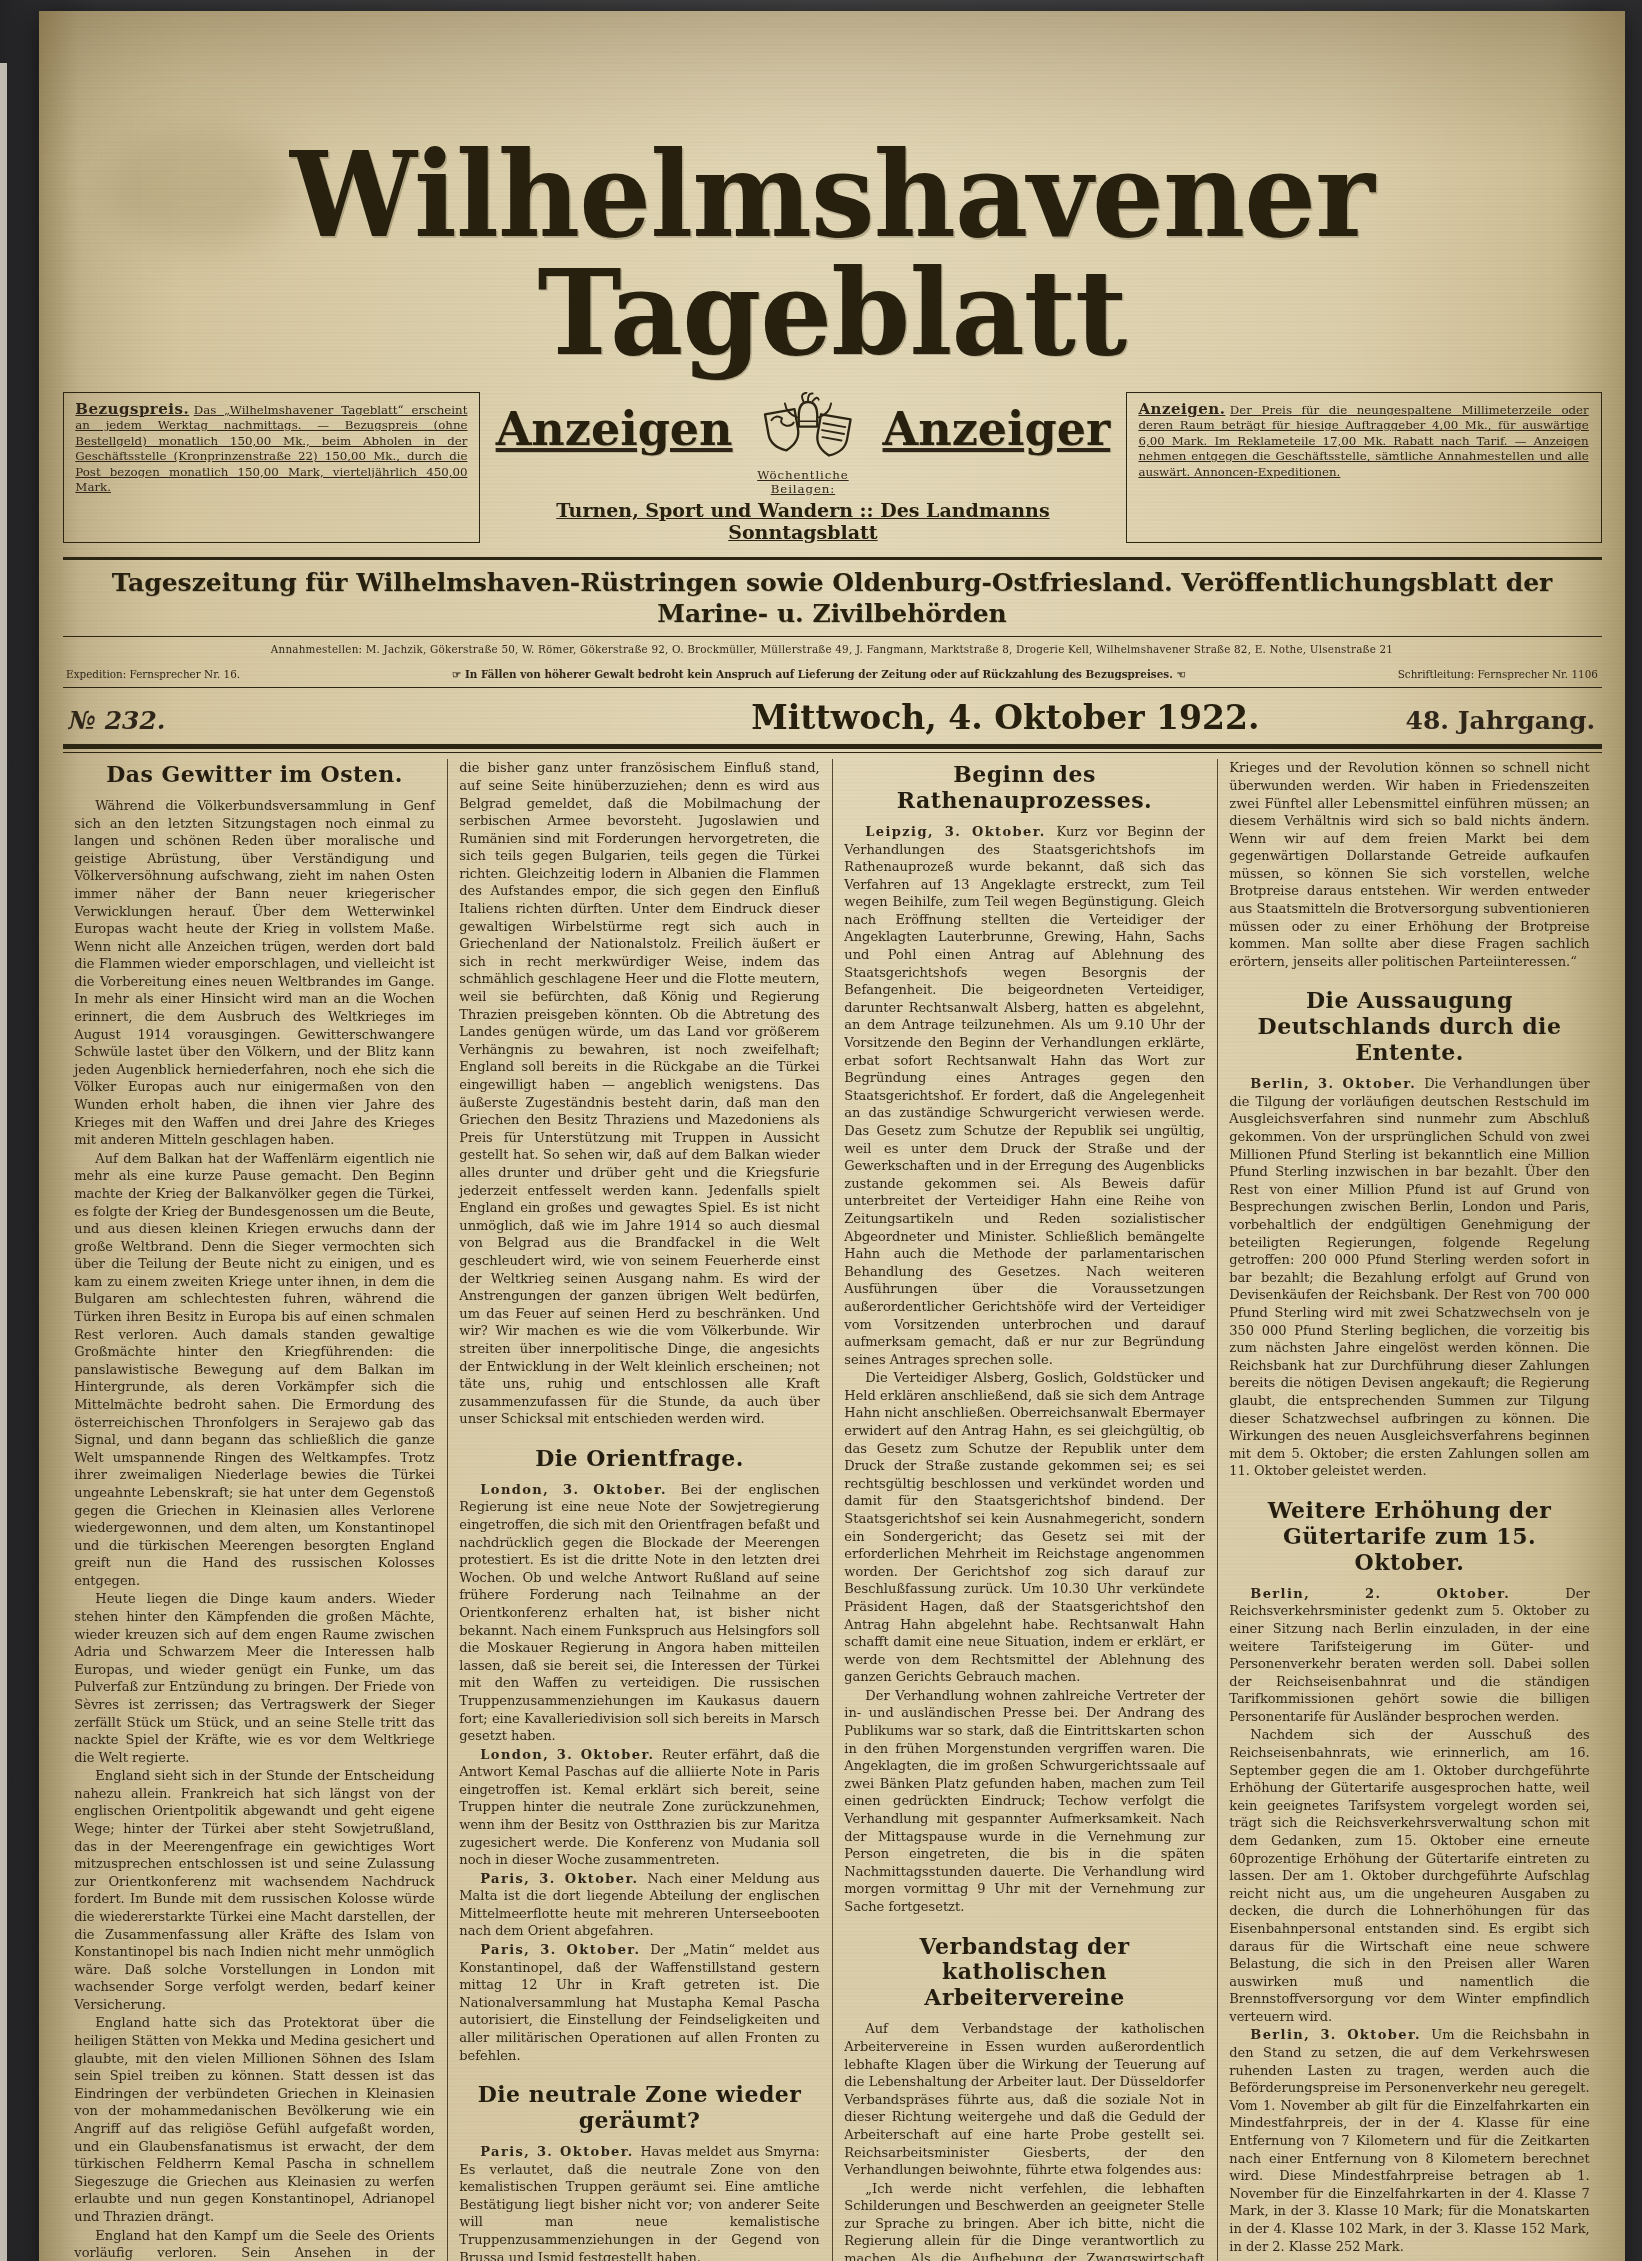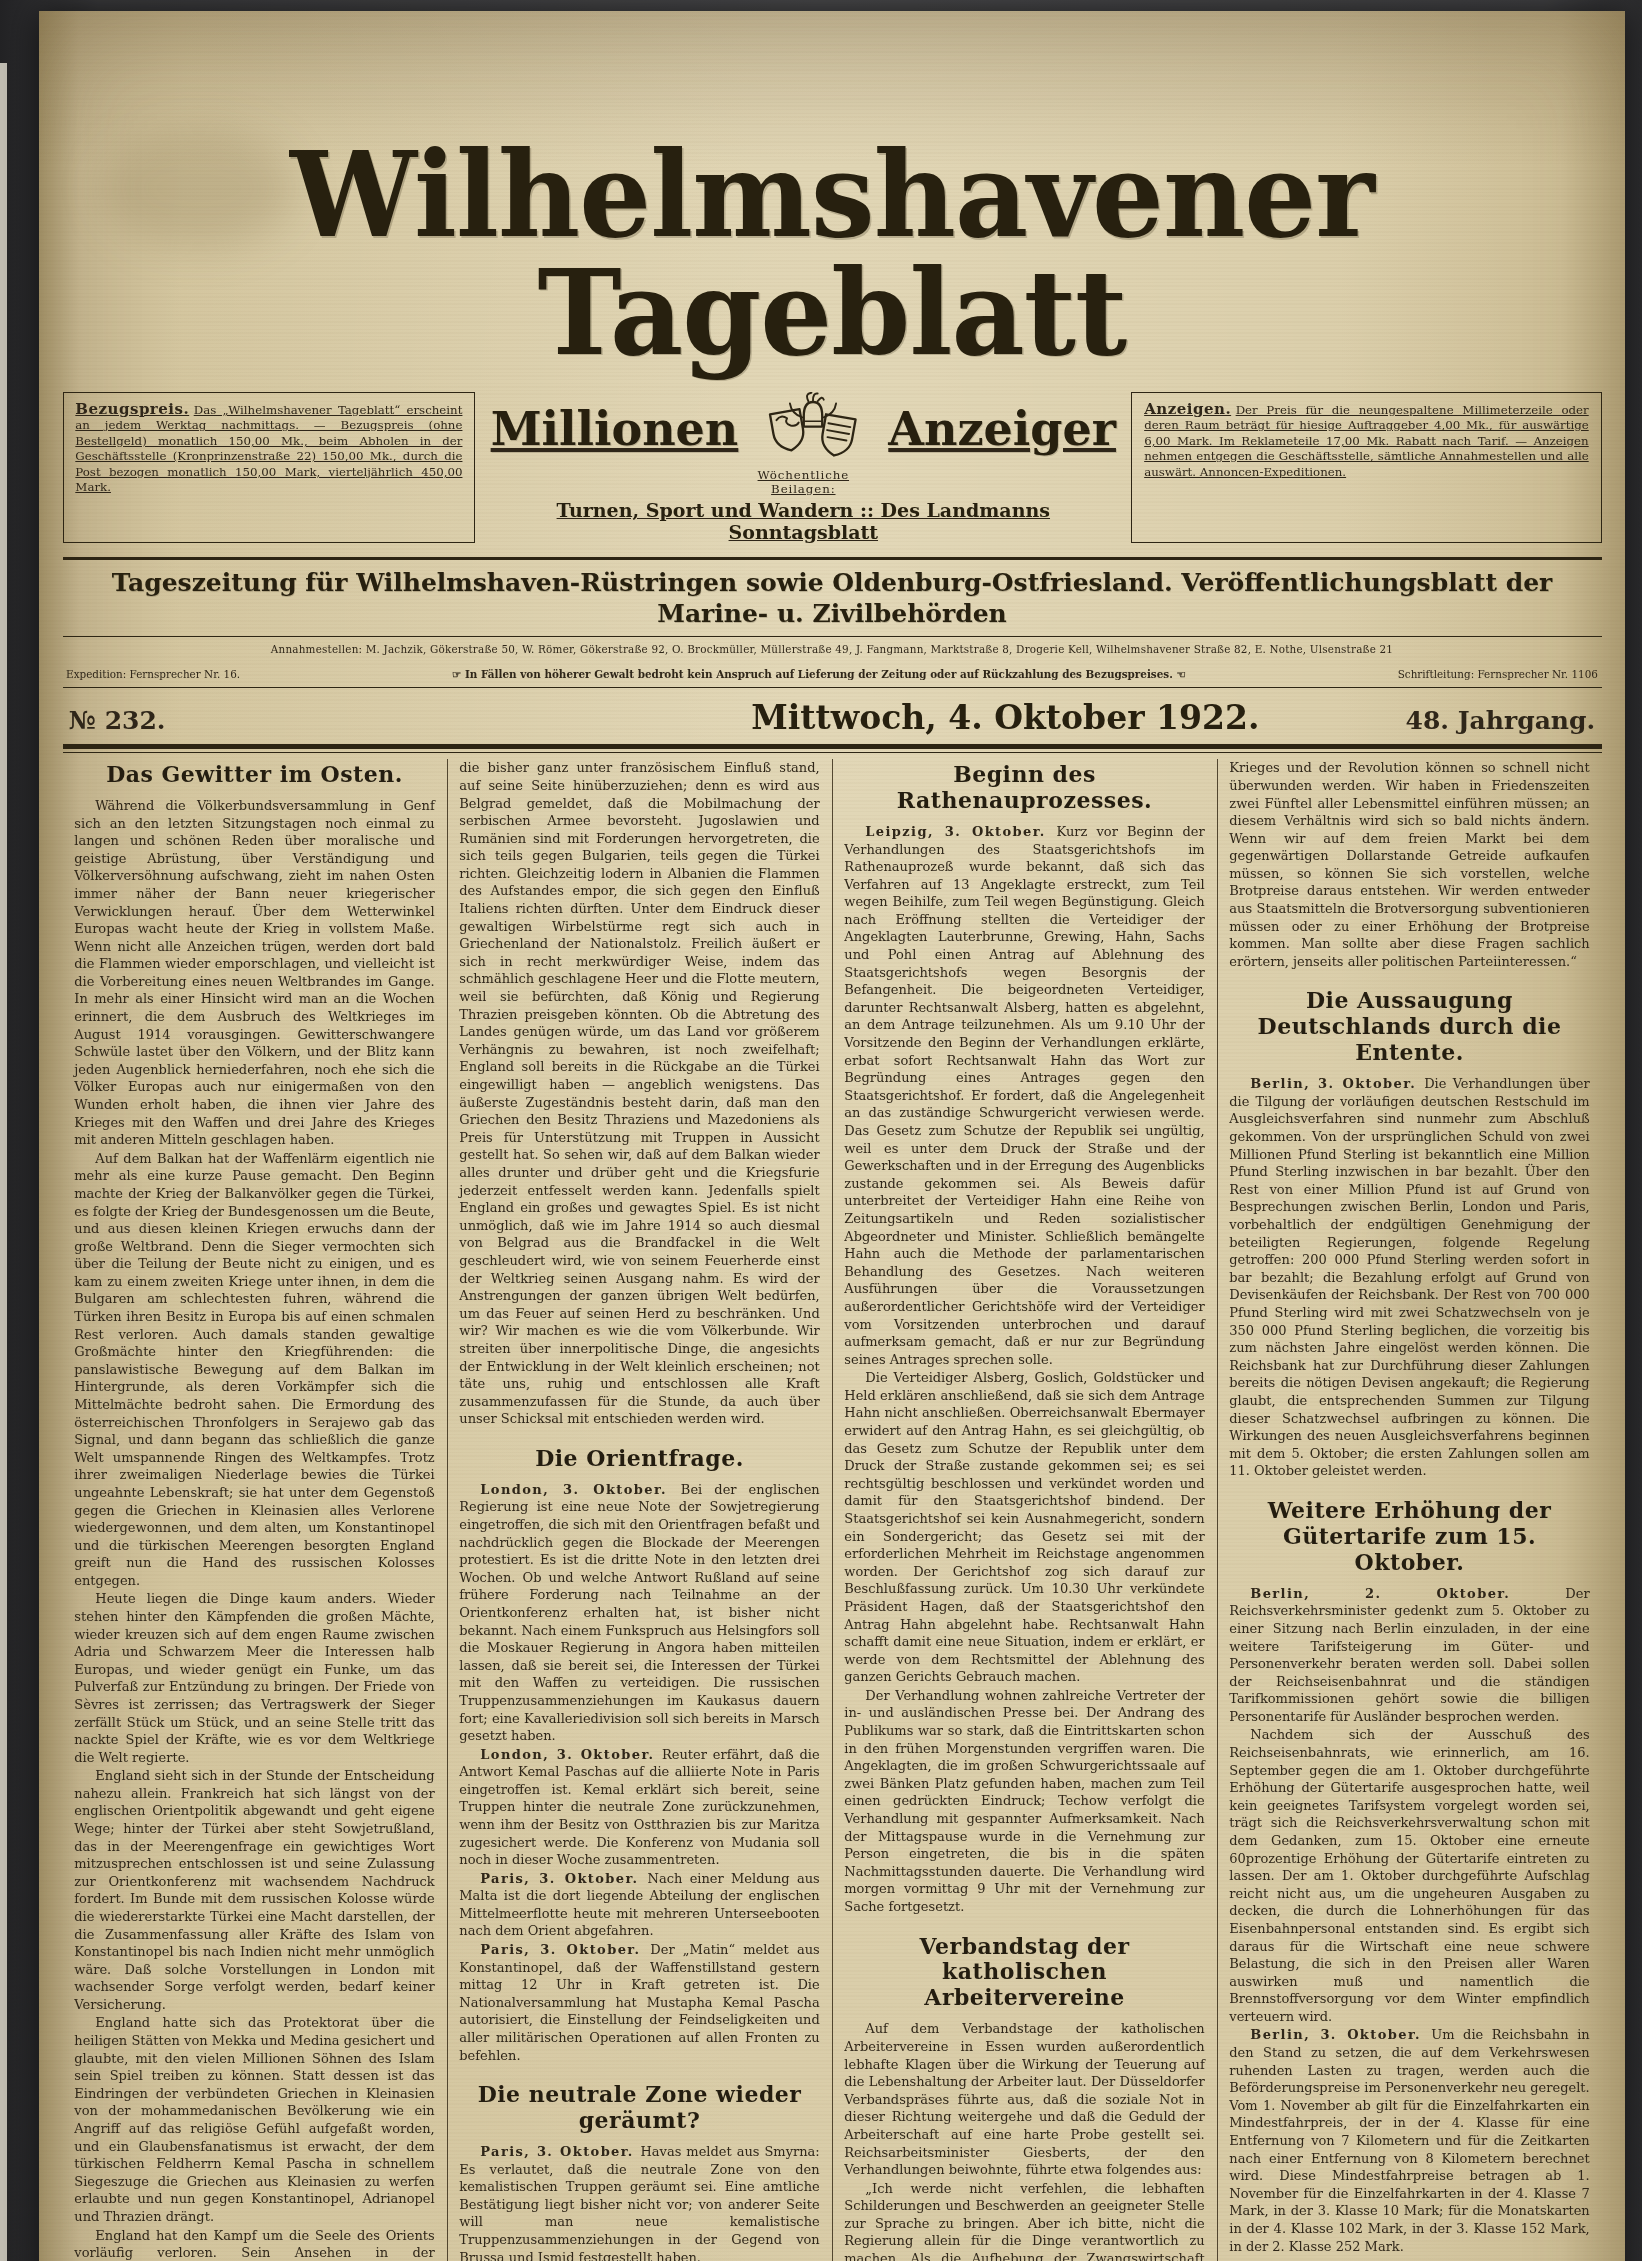--- a/index.html
+++ b/index.html
@@ -51,21 +51,21 @@
   .banner{
     text-align:center;font-weight:bold;font-size:25px;line-height:1.25;
     padding:7.2px 0 6.3px 0;color:#27200f;text-shadow:0.5px 0.5px 0 rgba(45,35,15,.2);
   }
   .agents{padding:5.4px 3.6px;}
   .agents-l1{font-size:10.4px;line-height:14px;text-align:center;letter-spacing:0.2px;}
   .agents-l2{display:flex;justify-content:space-between;align-items:baseline;font-size:10.4px;line-height:14px;margin-top:11px;}
   .agents-l2 .force-majeure{flex:1;text-align:center;padding:0 13.6px;font-weight:bold;}
 
   .date-row{display:flex;align-items:baseline;padding:10px 6.3px 7.2px 6.3px;}
-  .issue{width:22%;font-size:25px;font-weight:bold;}
+  .issue{width:22%;font-size:25px;font-weight:bold;font-style:italic;}
   .pubdate{flex:1;text-align:right;font-size:33px;font-weight:bold;color:#27200f;}
   .volume{width:22%;text-align:right;font-size:25px;font-weight:bold;}
   .rule.double{border-top:5px solid #2d2514;border-bottom:1.8px solid #2d2514;height:3.2px;}
 
   
   .columns{display:flex;margin-top:6.3px;height:1814px;overflow:hidden;}
   .col{flex:1;padding:0 11.8px;font-size:13px;line-height:17.6px;text-align:justify;
        hyphens:auto;-webkit-hyphens:auto;overflow:hidden;}
   .col + .col{border-left:0.9px solid rgba(58,46,26,.85);}
   .col p{margin:0 0 0.9px 0;text-indent:21px;}
@@ -92,21 +92,21 @@
 
     <h1 class="title">Wilhelmshavener Tageblatt</h1>
 
     <div class="head-row">
       <div class="box box-left">
         <span class="lead">Bezugspreis.</span><span>Das „Wilhelmshavener Tageblatt“ erscheint an jedem Werktag nachmittags. — Bezugspreis (ohne Bestellgeld) monatlich 150,00 Mk., beim Abholen in der Geschäftsstelle (Kronprinzenstraße 22) 150,00 Mk., durch die Post bezogen monatlich 150,00 Mark, vierteljährlich 450,00 Mark.</span>
       </div>
 
       <div class="center-head">
         <div class="amtlicher-row">
-          <span class="gazette-word">Millionen</span>
+          <span class="gazette-word">Anzeigen</span>
           <span class="crest">
             <svg viewBox="0 0 280 190" width="108" height="73" aria-hidden="true">
               <g fill="none" stroke="#2d2514" stroke-width="6" stroke-linecap="round" stroke-linejoin="round">
                 <g transform="translate(28,58) rotate(-10)">
                   <path d="M0 0 h78 v52 q0 34 -39 50 q-39 -16 -39 -50 Z"></path>
                   <path d="M14 18 q14 -14 28 0 q-10 12 6 20 q14 6 22 -4" stroke-width="5"></path>
                 </g>
                 <g transform="translate(174,58) rotate(10)">
                   <path d="M0 0 h78 v52 q0 34 -39 50 q-39 -16 -39 -50 Z"></path>
                   <path d="M10 22 h58 M10 40 h58 M14 58 h50" stroke-width="5"></path>

